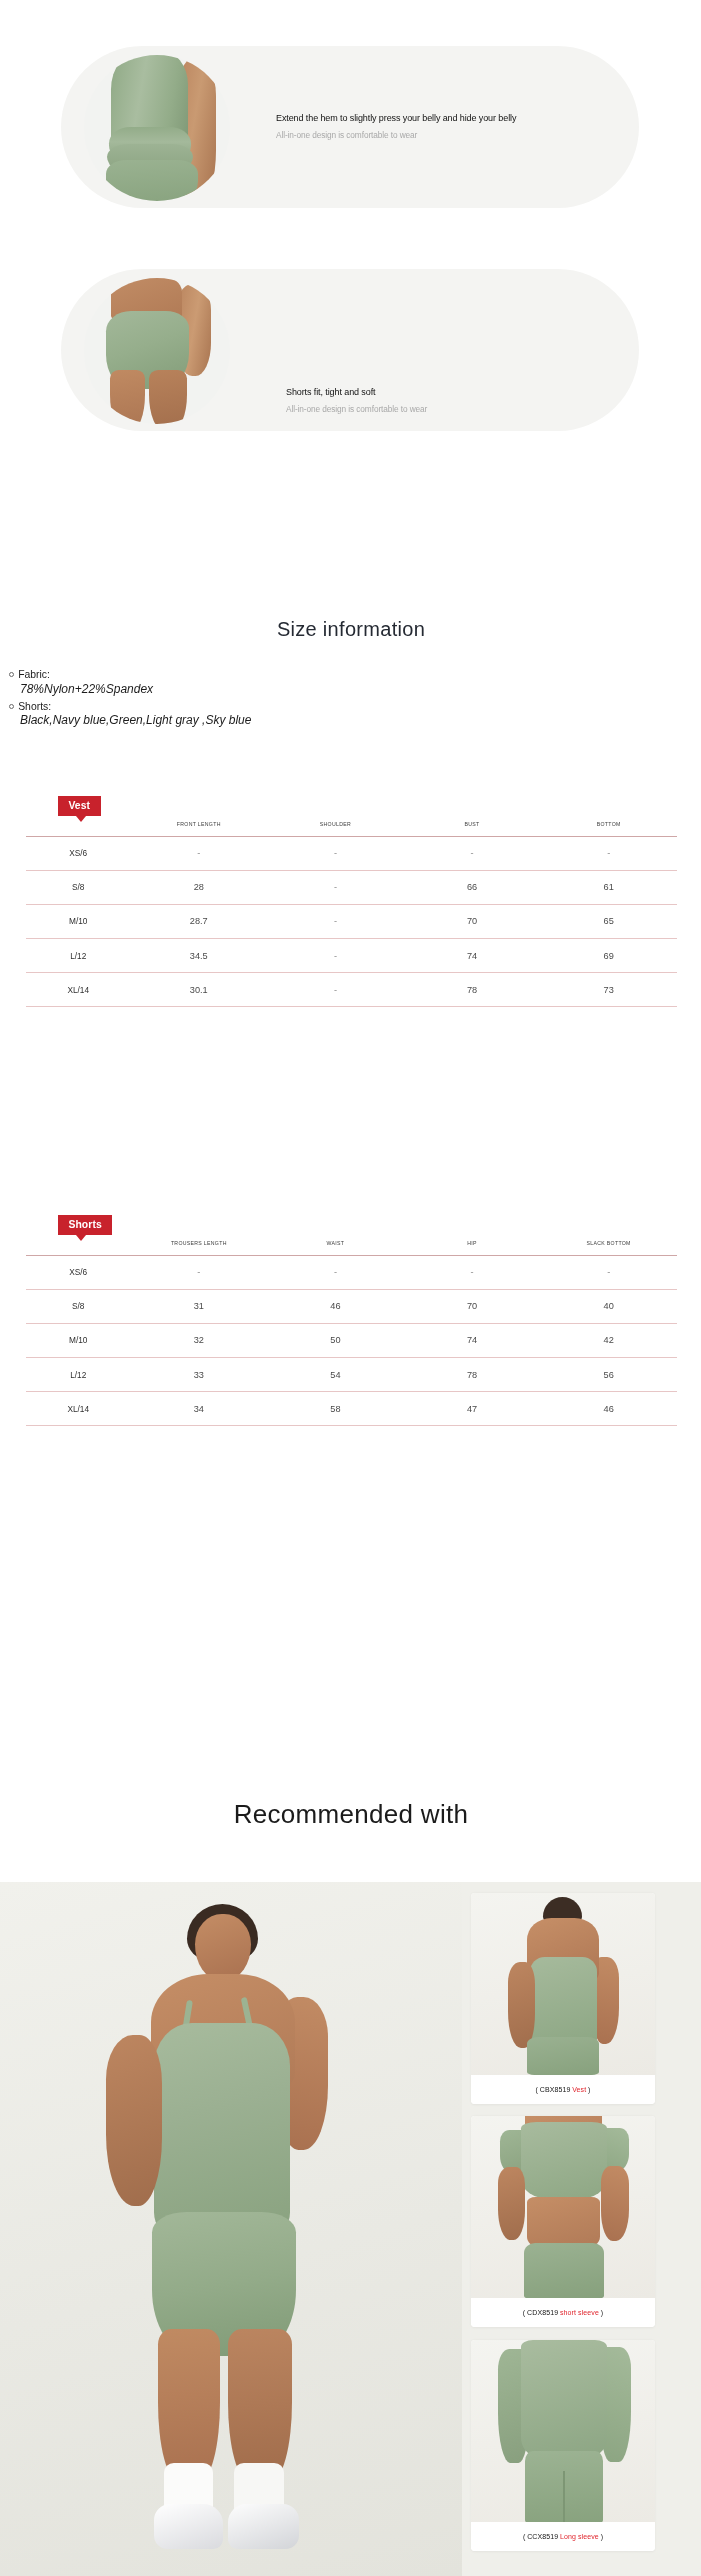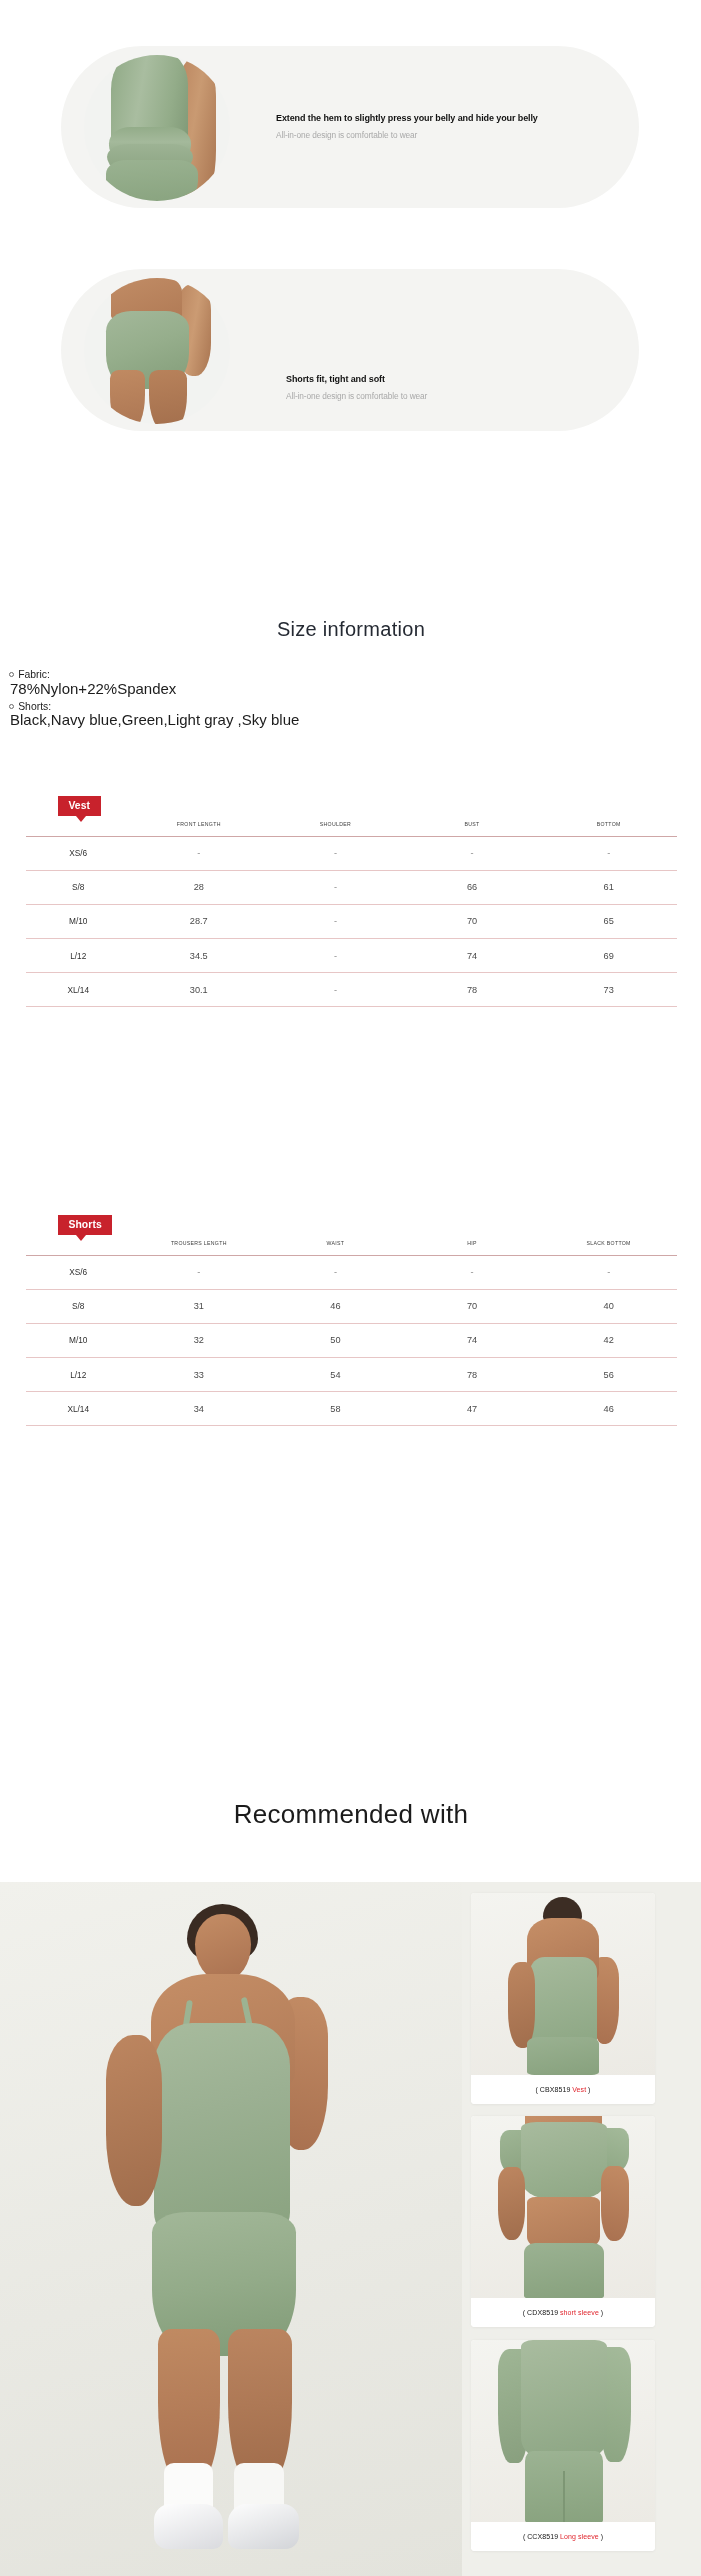--- a/index.html
+++ b/index.html
@@ -56,23 +56,23 @@
           border-radius:30% 28% 34% 30%/26% 22% 46% 44%; }
   .s-legL{ left:26px; top:92px; width:35px; height:61px;
           background:linear-gradient(170deg,#c08a62,#ab7552);
           border-radius:24% 24% 40% 40%/14% 14% 60% 60%; }
   .s-legR{ left:65px; top:92px; width:38px; height:61px;
           background:linear-gradient(170deg,#b8825b,#a26e4c);
           border-radius:24% 24% 40% 40%/14% 14% 60% 60%; }
 
   .pill-text{ position:absolute; }
   .pill-text.t1{ left:215px; top:67px; }
-  .pill-text.t2{ left:225px; top:105px; }
+  .pill-text.t2{ left:225px; top:118px; }
   .pill-title{
-    font-size:9px; font-weight:bold; color:#121212; letter-spacing:-0.1px;
+    font-size:9px; font-weight:normal; color:#121212; letter-spacing:-0.1px;
     white-space:nowrap;
   }
   .pill-sub{
     margin-top:7.3px; font-size:8.3px; color:#a9a9a9; white-space:nowrap;
     letter-spacing:-0.1px;
   }
 
   
   .size-heading{
     position:absolute; left:0; top:618px; width:100%;
@@ -81,21 +81,21 @@
   }
 
   .bullets{ position:absolute; left:9px; top:668px; width:428px; }
   .bullet-row{ margin-bottom:3.7px; }
   .bullet-line{ display:flex; align-items:flex-start; }
   .bullet-dot{
     width:4.9px; height:4.9px; border:0.6px solid #6a6a6a; border-radius:50%;
     margin-top:4.3px; margin-right:4.3px; flex:0 0 auto; background:#fff;
   }
   .bullet-label{ font-size:10.4px; color:#1c1c1c; line-height:13.5px; }
-  .bullet-value{ font-size:15px; color:#1c1c1c; line-height:14.7px; margin-left:1px; }
+  .bullet-value{ font-size:12px; color:#1c1c1c; line-height:14.7px; margin-left:11px;font-style:italic; }
 
   
   .tbl-wrap{ position:absolute; left:0; width:702px; }
   .tbl-wrap.vest{ top:796px; }
   .tbl-wrap.shorts{ top:1215px; }
 
   .badge{
     position:absolute; left:58px; top:0; background:#c8222c; color:#fff;
     font-size:10.4px; font-weight:bold; padding:4.3px 10.4px 4.9px 10.4px;
     letter-spacing:0.1px;

